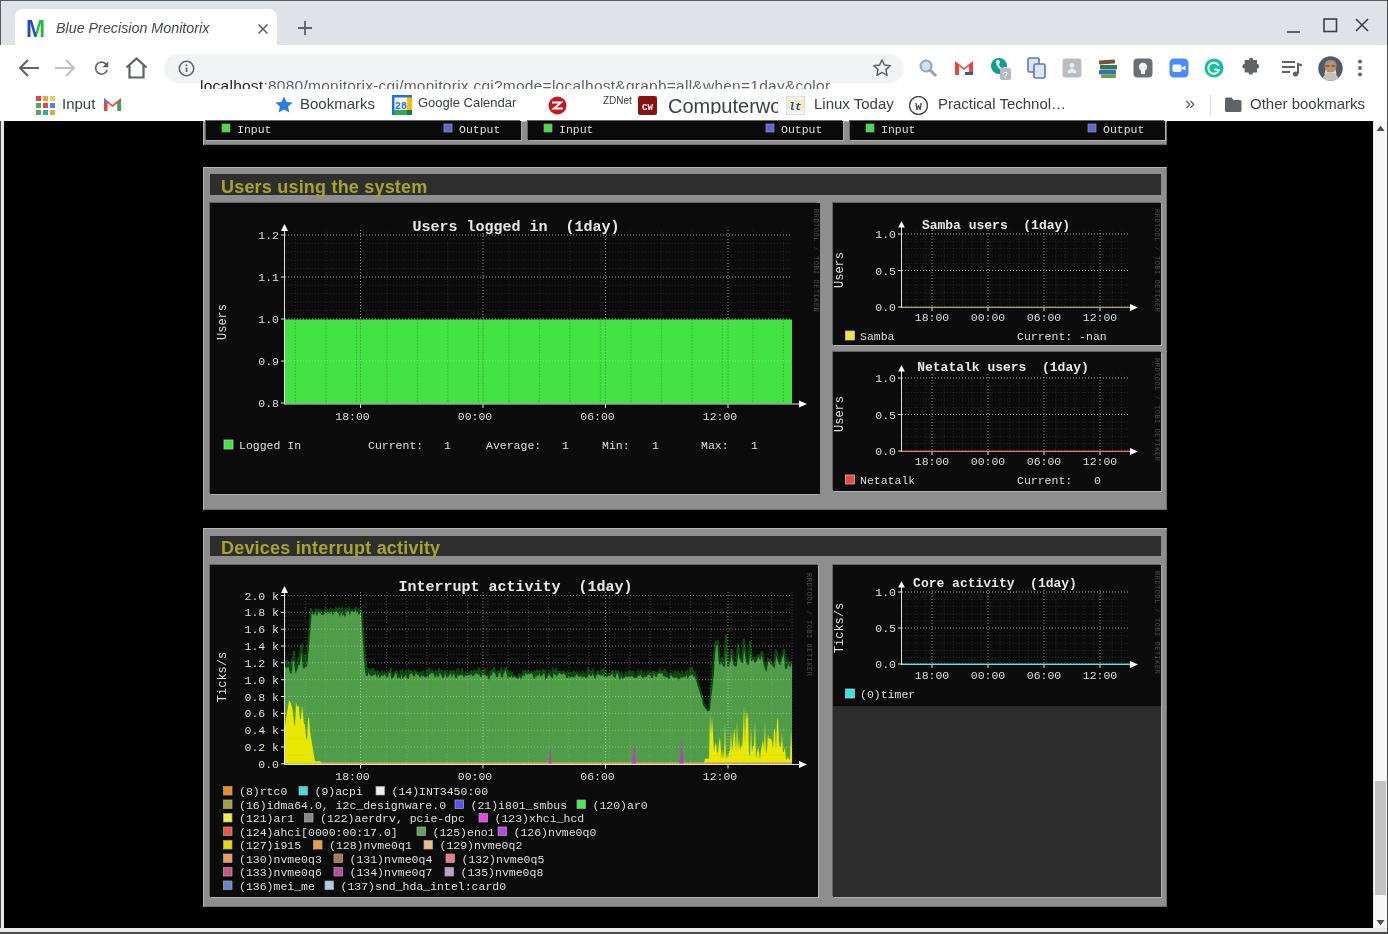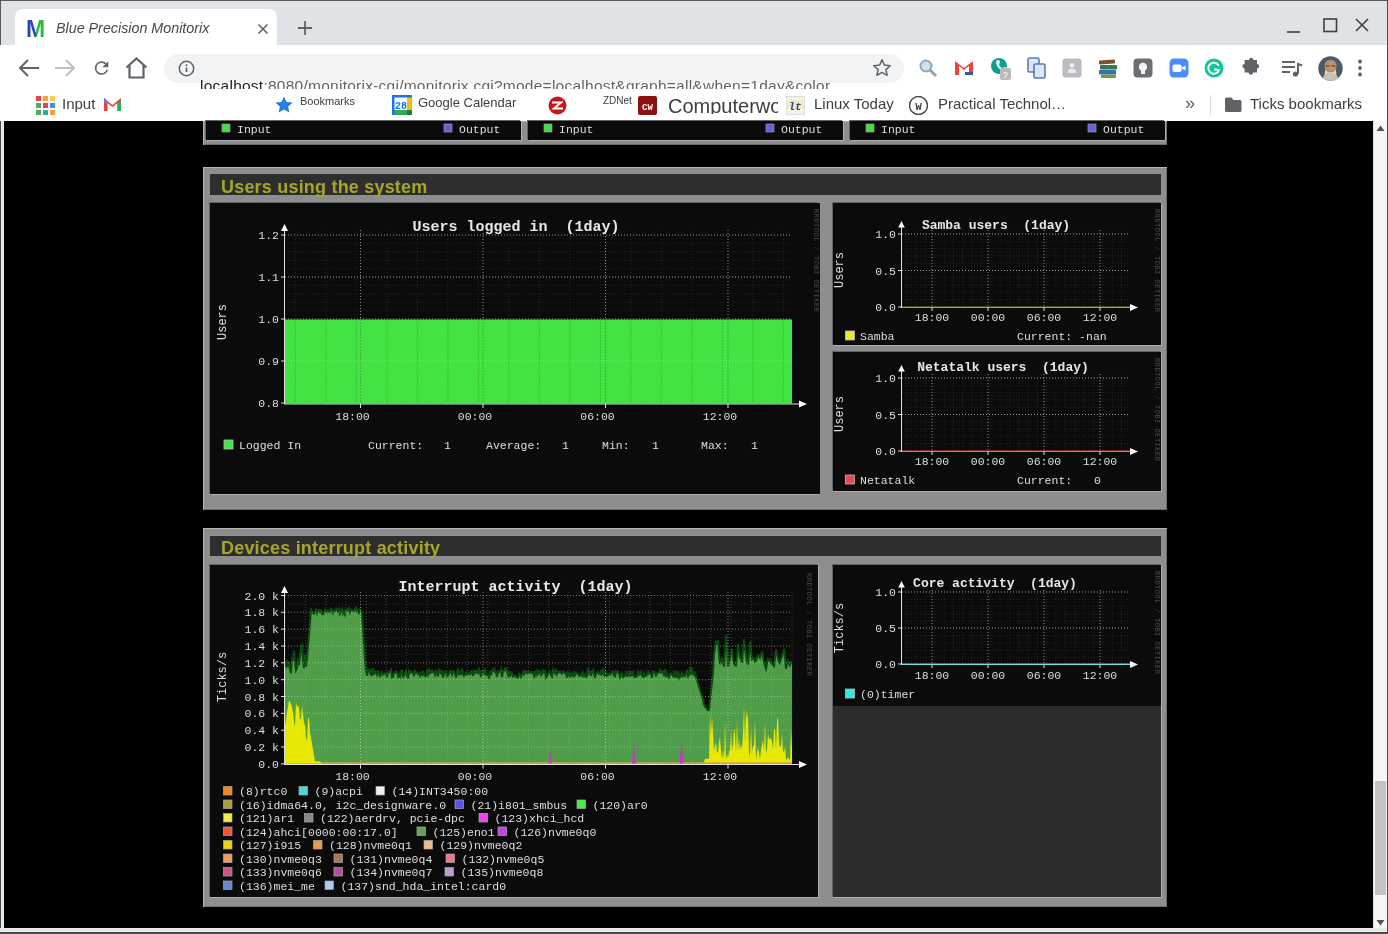--- a/index.html
+++ b/index.html
@@ -137,21 +137,21 @@
 <div class="abs" style="left:62px;top:95px;width:40px;height:19px;font-size:15px;color:#3c4043;white-space:nowrap;overflow:hidden">Input</div>
 <svg class="abs" style="left:103px;top:97px" width="19" height="15">
     <path d="M1 1 L1 14 L4.5 14 L4.5 6 L9.5 10 L14.5 6 L14.5 14 L18 14 L18 1 L9.5 8 Z" fill="#ea4335"></path>
     <path d="M14.5 6 L14.5 14 L18 14 L18 3 Z" fill="#34a853"></path>
     <path d="M1 1 L1 5 L4 7 L4 3.5 Z" fill="#4285f4"></path>
   </svg>
 <div class="abs" style="left:127px;top:95px;width:140px;height:19px;font-size:15px;color:#ffffff;white-space:nowrap;overflow:hidden">Inbox (16) - sjvn0…</div>
 <svg class="abs" style="left:274px;top:95px" width="20" height="20">
     <path d="M10 1.5 L12.6 7 L18.6 7.6 L14.1 11.7 L15.4 17.6 L10 14.5 L4.6 17.6 L5.9 11.7 L1.4 7.6 L7.4 7 Z" fill="#2a7de1"></path>
   </svg>
-<div class="abs" style="left:300px;top:95px;width:90px;height:19px;font-size:11px;color:#3c4043;white-space:nowrap;overflow:hidden">Bookmarks</div>
+<div class="abs" style="left:300px;top:95px;width:90px;height:19px;font-size:15px;color:#3c4043;white-space:nowrap;overflow:hidden">Bookmarks</div>
 <svg class="abs" style="left:392px;top:95px" width="20" height="20">
     <rect width="20" height="20" fill="#1a73e8"></rect>
     <rect x="15" y="2.5" width="5" height="15" fill="#fbbc04"></rect>
     <rect x="2.5" y="15" width="15" height="5" fill="#34a853"></rect>
     <rect x="15" y="15" width="5" height="5" fill="#188038"></rect>
     <rect x="2.5" y="2.5" width="12.5" height="12.5" fill="#fff"></rect>
     <text x="9" y="13.5" font-size="10" font-weight="bold" fill="#1a73e8" text-anchor="middle" font-family="Liberation Sans">28</text>
   </svg>
 <div class="abs" style="left:418px;top:95px;width:120px;height:19px;font-size:13px;color:#3c4043;white-space:nowrap;overflow:hidden">Google Calendar</div>
 <svg class="abs" style="left:548px;top:96px" width="19" height="19">
@@ -173,21 +173,21 @@
 <svg class="abs" style="left:909px;top:96px" width="19" height="19">
     <circle cx="9.5" cy="9.5" r="9" fill="#fff" stroke="#464646" stroke-width="1.4"></circle>
     <text x="9.5" y="13.5" font-size="11" font-weight="bold" fill="#464646" text-anchor="middle" font-family="Liberation Serif">W</text>
   </svg>
 <div class="abs" style="left:938px;top:95px;width:130px;height:19px;font-size:15px;color:#3c4043;white-space:nowrap;overflow:hidden">Practical Technol…</div>
 <div class="abs" style="left:1185px;top:93px;font-size:18px;color:#5f6368">»</div>
 <div class="abs" style="left:1210px;top:95px;width:1px;height:20px;background:#dadce0;"></div>
 <svg class="abs" style="left:1224px;top:97px" width="19" height="16">
     <path d="M1 2 a1.5 1.5 0 0 1 1.5 -1.5 h5 l2 2.5 h6.5 a1.5 1.5 0 0 1 1.5 1.5 v9 a1.5 1.5 0 0 1 -1.5 1.5 h-13.5 a1.5 1.5 0 0 1 -1.5 -1.5 Z" fill="#5f6368"></path>
   </svg>
-<div class="abs" style="left:1250px;top:95px;width:120px;height:19px;font-size:15px;color:#3c4043;white-space:nowrap;overflow:hidden">Ticks bookmarks</div>
+<div class="abs" style="left:1250px;top:95px;width:120px;height:19px;font-size:15px;color:#3c4043;white-space:nowrap;overflow:hidden">Other bookmarks</div>
 <div class="abs" style="left:0px;top:121px;width:1388px;height:813px;background:#000;"></div>
 <div class="abs" style="left:203px;top:121px;width:964px;height:24px;background:#8e8e8e;box-shadow:inset 1px 1px 0 #b4b4b4, inset -1px -1px 0 #6f6f6f;"></div>
 <div class="abs" style="left:206px;top:121px;width:315px;height:19px;background:#0b0b0b;box-shadow:-1px -1px 0 #646464,1px 1px 0 #b0b0b0;"></div>
 <svg class="abs" style="left:206px;top:121px" width="315" height="19">
     <rect x="16" y="3" width="8" height="8" fill="#44dd44" stroke="#999" stroke-width="0.7"></rect>
     <text x="31" y="11.5" font-size="11.5" fill="#dfdfdf">Input</text>
     <rect x="238" y="3" width="8" height="8" fill="#6363e0" stroke="#999" stroke-width="0.7"></rect>
     <text x="253" y="11.5" font-size="11.5" fill="#dfdfdf">Output</text>
   </svg>
 <div class="abs" style="left:528px;top:121px;width:315px;height:19px;background:#0b0b0b;box-shadow:-1px -1px 0 #646464,1px 1px 0 #b0b0b0;"></div>

